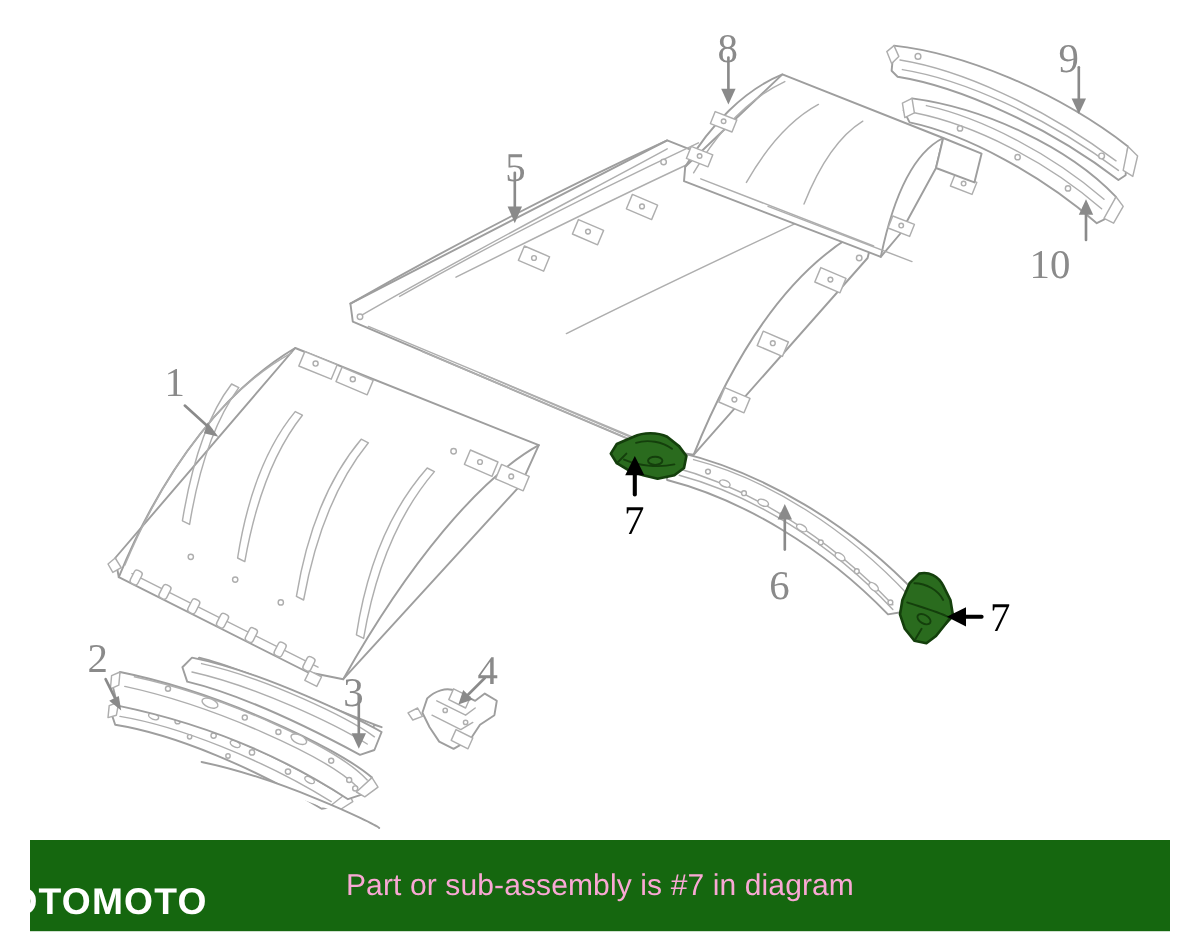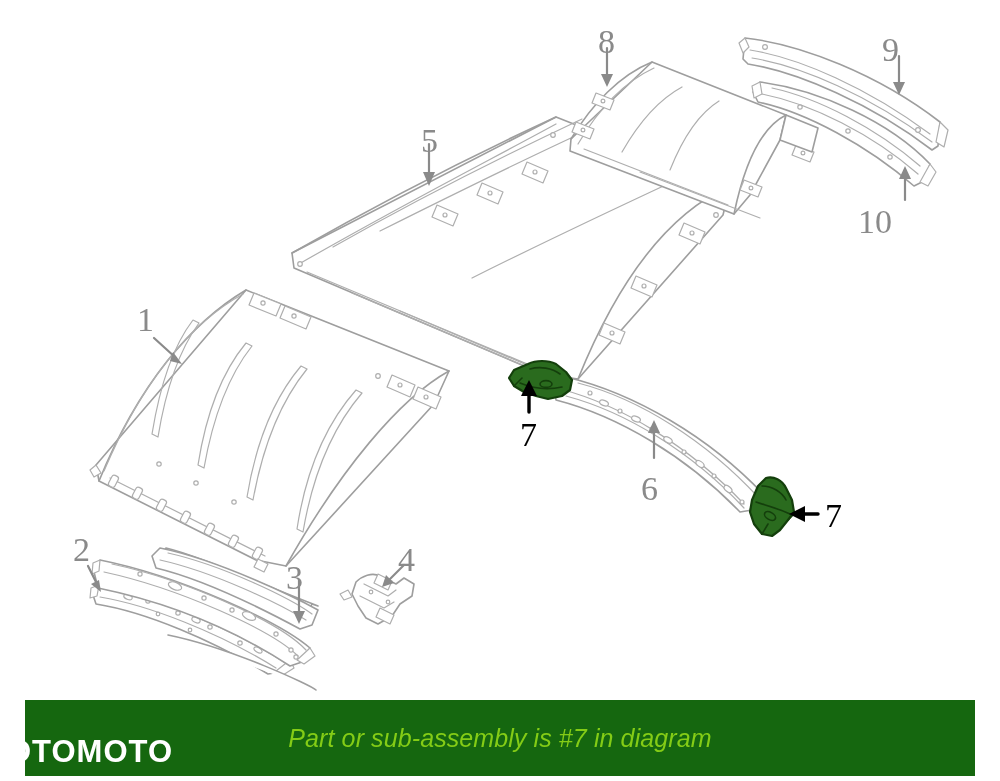--- a/index.html
+++ b/index.html
@@ -42,27 +42,26 @@
     width: 950px;
     height: 76px;
     background: #15670f;
     box-sizing: border-box;
     display: flex;
     flex-direction: column;
     align-items: center;
     justify-content: center;
   }
   #notice-banner .line {
-    color: #84cc16;
+    color: #f9a8d4;
     font-size: 25px;
     line-height: 32px;
     letter-spacing: 0.1px;
     text-align: center;
     white-space: nowrap;
-    font-style: italic;
   }
   #watermark {
     position: absolute;
     left: -14px;
     top: 736px;
     color: #ffffff;
     font-size: 31px;
     font-weight: bold;
     letter-spacing: 1px;
     line-height: 1;

